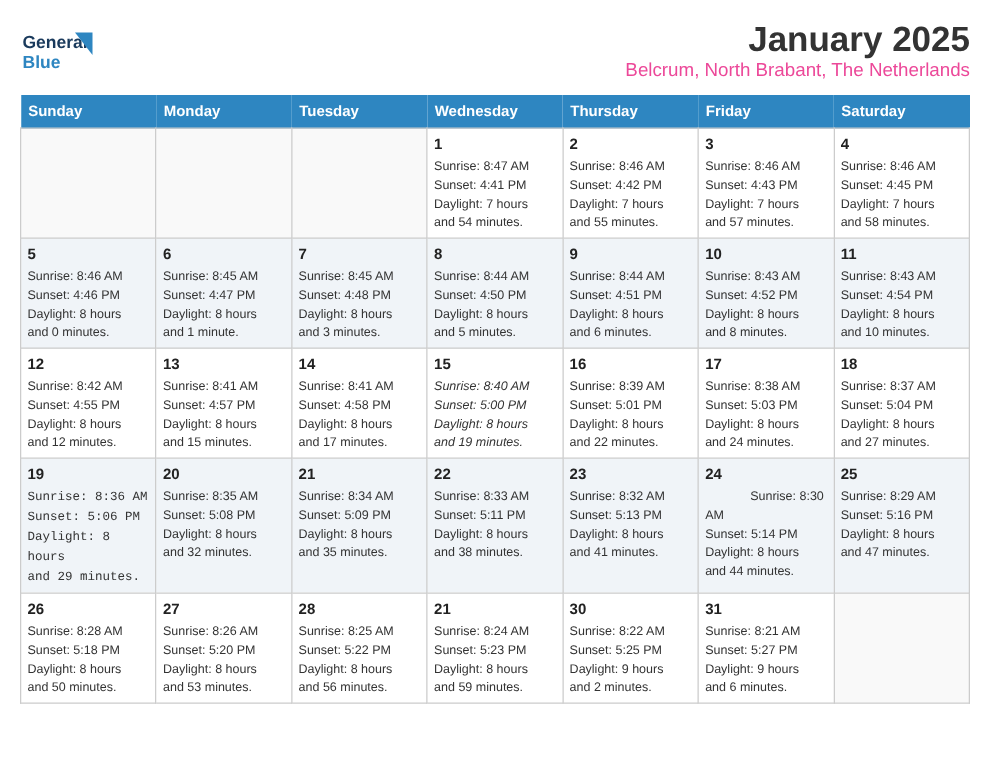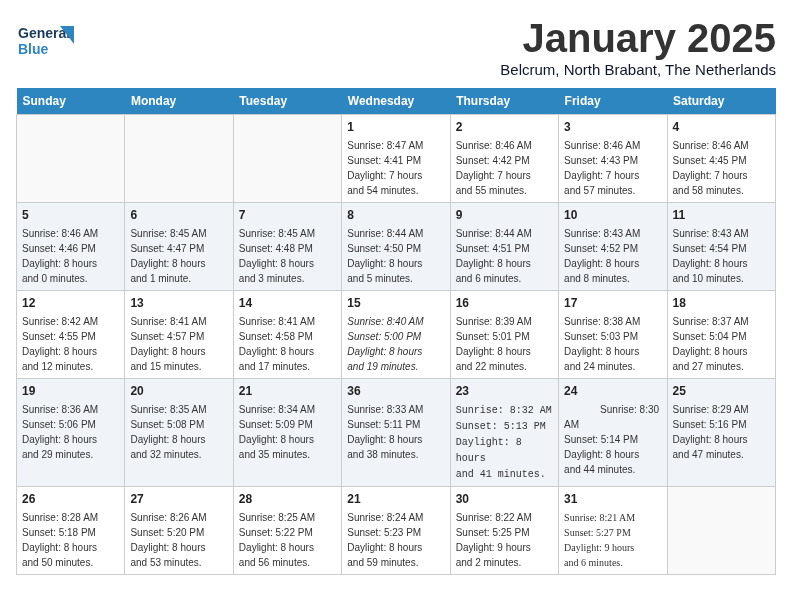--- a/index.html
+++ b/index.html
@@ -17,27 +17,27 @@
       margin-bottom: 10px;
     }
     .logo-wrapper {
       display: flex;
       align-items: center;
     }
     .title-block {
       text-align: right;
     }
     .title-month {
-      font-size: 40px;
+      font-size: 28px;
       font-weight: bold;
       color: #333;
     }
     .title-location {
       font-size: 15px;
-      color: #0f172a;
+      color: #ec4899;
     }
     table {
       width: 100%;
       border-collapse: collapse;
       font-size: 10.5px;
     }
     thead tr th {
       background: #2e86c1;
       color: #fff;
       text-align: left;
@@ -180,37 +180,37 @@
         <td><span class="day-number">17</span><span class="day-info" style="white-space: pre-line;">Sunrise: 8:38 AM
 Sunset: 5:03 PM
 Daylight: 8 hours
 and 24 minutes.</span></td>
         <td><span class="day-number">18</span><span class="day-info" style="white-space: pre-line;">Sunrise: 8:37 AM
 Sunset: 5:04 PM
 Daylight: 8 hours
 and 27 minutes.</span></td>
       </tr>
       <tr>
-        <td><span class="day-number">19</span><span class="day-info" style="white-space: pre-line;">Sunrise: 8:36 AM
+        <td><span class="day-number">19</span><span class="day-info" style="white-space: pre-line; font-family: Liberation Mono, monospace;">Sunrise: 8:36 AM
 Sunset: 5:06 PM
 Daylight: 8 hours
 and 29 minutes.</span></td>
         <td><span class="day-number">20</span><span class="day-info" style="white-space: pre-line; text-align: right;">Sunrise: 8:35 AM
 Sunset: 5:08 PM
 Daylight: 8 hours
 and 32 minutes.</span></td>
         <td><span class="day-number">21</span><span class="day-info" style="white-space: pre-line;">Sunrise: 8:34 AM
 Sunset: 5:09 PM
 Daylight: 8 hours
 and 35 minutes.</span></td>
-        <td><span class="day-number">36</span><span class="day-info" style="white-space: pre-line;">Sunrise: 8:33 AM
+        <td><span class="day-number">22</span><span class="day-info" style="white-space: pre-line;">Sunrise: 8:33 AM
 Sunset: 5:11 PM
 Daylight: 8 hours
 and 38 minutes.</span></td>
-        <td><span class="day-number">23</span><span class="day-info" style="white-space: pre-line; font-family: Liberation Mono, monospace;">Sunrise: 8:32 AM
+        <td><span class="day-number">23</span><span class="day-info" style="white-space: pre-line;">Sunrise: 8:32 AM
 Sunset: 5:13 PM
 Daylight: 8 hours
 and 41 minutes.</span></td>
         <td><span class="day-number">24</span><span class="day-info" style="white-space: pre-line; margin-left: 36px;">Sunrise: 8:30 AM
 Sunset: 5:14 PM
 Daylight: 8 hours
 and 44 minutes.</span></td>
         <td><span class="day-number">25</span><span class="day-info" style="white-space: pre-line;">Sunrise: 8:29 AM
 Sunset: 5:16 PM
 Daylight: 8 hours
@@ -230,20 +230,20 @@
 Daylight: 8 hours
 and 56 minutes.</span></td>
         <td><span class="day-number">21</span><span class="day-info" style="white-space: pre-line;">Sunrise: 8:24 AM
 Sunset: 5:23 PM
 Daylight: 8 hours
 and 59 minutes.</span></td>
         <td><span class="day-number">30</span><span class="day-info" style="white-space: pre-line; text-align: right;">Sunrise: 8:22 AM
 Sunset: 5:25 PM
 Daylight: 9 hours
 and 2 minutes.</span></td>
-        <td><span class="day-number">31</span><span class="day-info" style="white-space: pre-line; font-family: Liberation Serif, serif;">Sunrise: 8:21 AM
+        <td><span class="day-number">31</span><span class="day-info" style="white-space: pre-line;">Sunrise: 8:21 AM
 Sunset: 5:27 PM
 Daylight: 9 hours
 and 6 minutes.</span></td>
         <td class="empty"></td>
       </tr>
     </tbody>
 </table>
 
 </body></html>

